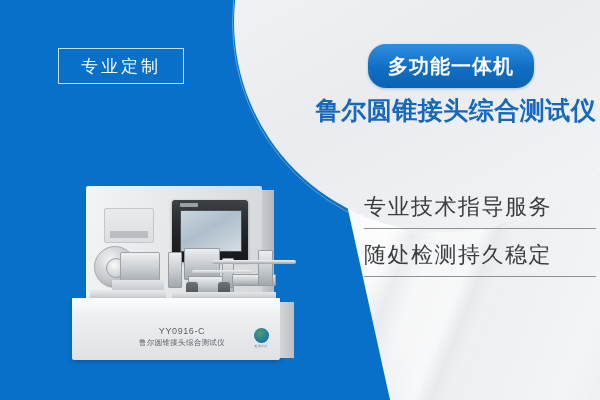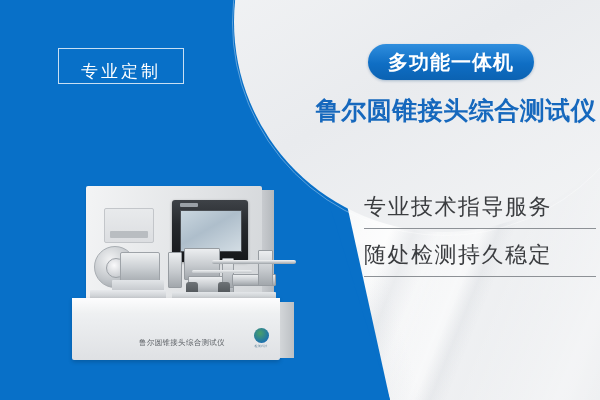--- a/index.html
+++ b/index.html
@@ -33,25 +33,25 @@
     background:linear-gradient(150deg,#f7f8f9 0%,#e9ebee 55%,#f4f5f6 100%);}
   .circle-ring{position:absolute;left:232px;top:-190px;width:424px;height:424px;border-radius:50%;
     border:1px solid rgba(255,255,255,.35);}
 
   
   .blue-wedge{position:absolute;left:250px;top:120px;width:140px;height:280px;background:#0870c8;
     clip-path:polygon(0 0,38% 0,100% 100%,0 100%);}
 
   
   .custom-badge{position:absolute;left:58px;top:48px;width:124px;height:34px;
-    border:1px solid rgba(255,255,255,.78);display:flex;align-items:flex-end;justify-content:center;}
+    border:1px solid rgba(255,255,255,.78);display:flex;align-items:center;justify-content:center;}
   .custom-badge span{color:#ffffff;font-size:17px;letter-spacing:3px;font-weight:400;}
 
   
-  .pill{position:absolute;left:368px;top:44px;height:36px;padding:0 20px;border-radius:18px;
+  .pill{position:absolute;left:368px;top:44px;height:44px;padding:0 20px;border-radius:18px;
     background:linear-gradient(180deg,#2f8ede 0%,#0f6ec4 55%,#0b62b2 100%);
     display:flex;align-items:center;justify-content:center;
     box-shadow:0 1px 3px rgba(0,60,120,.28);}
   .pill span{color:#fff;font-size:20px;font-weight:700;letter-spacing:1px;}
 
   .main-title{position:absolute;left:312px;top:94px;width:288px;text-align:center;
     color:#1668bd;font-size:25px;font-weight:700;letter-spacing:.5px;white-space:nowrap;}
 
   .features{position:absolute;left:364px;top:192px;width:232px;}
   .feat{padding:0 0 6px 0;margin-bottom:11px;border-bottom:1px solid #8d9196;}
@@ -196,20 +196,21 @@
       <div class="knob k1"></div>
       <div class="knob k2"></div>
       <div class="mech-left-plate"></div>
       <div class="plate"></div>
     </div>
 
     <div class="base"></div>
     <div class="base-top"></div>
     <div class="base-side"></div>
 
+    <div class="model">YY0916-C</div>
     <div class="model-sub">鲁尔圆锥接头综合测试仪</div>
 
     <div class="brand-logo">
       <div class="brand-mark"></div>
       <div class="brand-txt">检测科技</div>
     </div>
   </div>
 
 </div>
 

